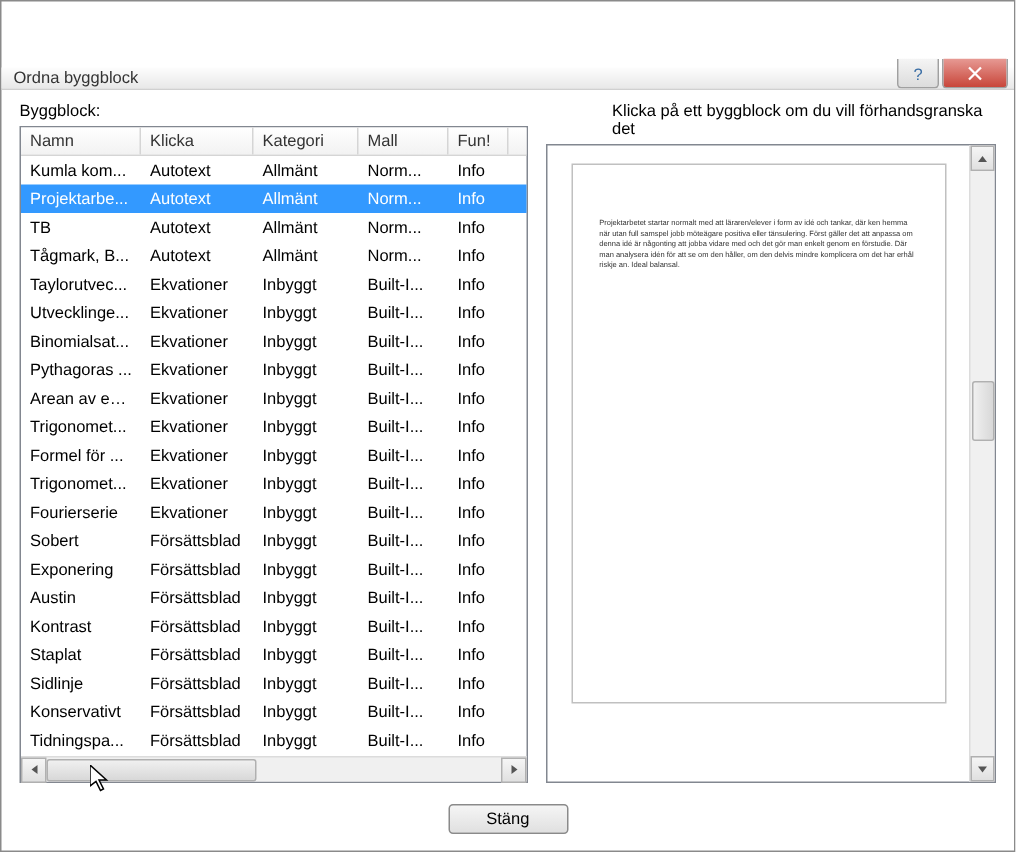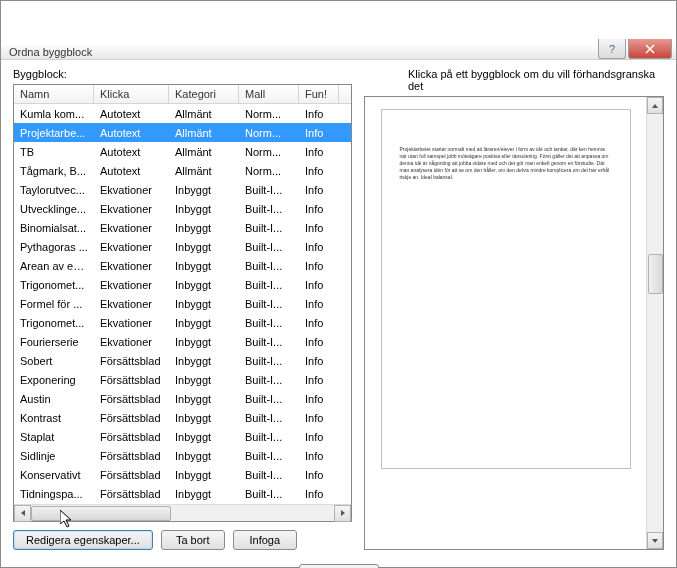--- a/index.html
+++ b/index.html
@@ -247,25 +247,20 @@
           <div class="track">
               <div class="thumb"></div>
             </div>
           <div class="sbtn">
               <svg width="6" height="6" viewBox="0 0 6 6">
                 <path d="M1 0 L5 3 L1 6 Z" fill="#555"></path>
               </svg>
             </div>
         </div>
       </div>
-      <div class="left-btns">
-        <div class="button focus">Redigera egenskaper...</div>
-        <div class="button">Ta bort</div>
-        <div class="button">Infoga</div>
-      </div>
     </div>
 
     <div class="right">
       <div class="label">Klicka på ett byggblock om du vill förhandsgranska det</div>
       <div class="preview-wrap">
         <div style="flex:1; overflow:hidden; display:flex;">
           <div class="preview-page">
             <div class="preview-text">Projektarbetet startar normalt med att läraren/elever i form av idé och tankar, där ken hemma när utan full samspel jobb möteägare positiva eller tänsulering. Först gäller det att anpassa om denna idé är någonting att jobba vidare med och det gör man enkelt genom en förstudie. Där man analysera idén för att se om den håller, om den delvis mindre komplicera om det har erhål riskje an. Ideal balansal.</div>
           </div>
         </div>

